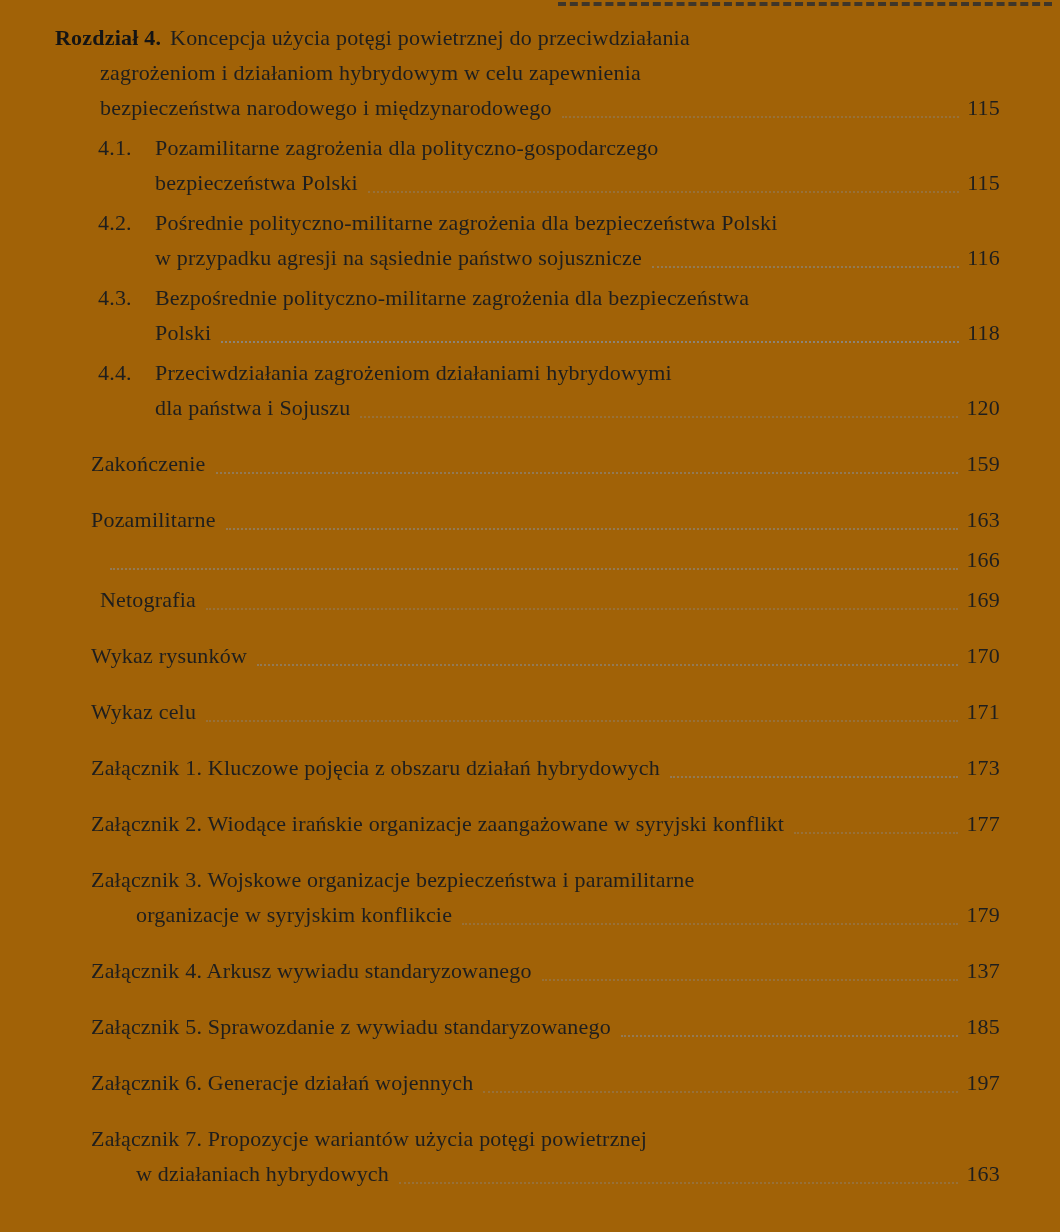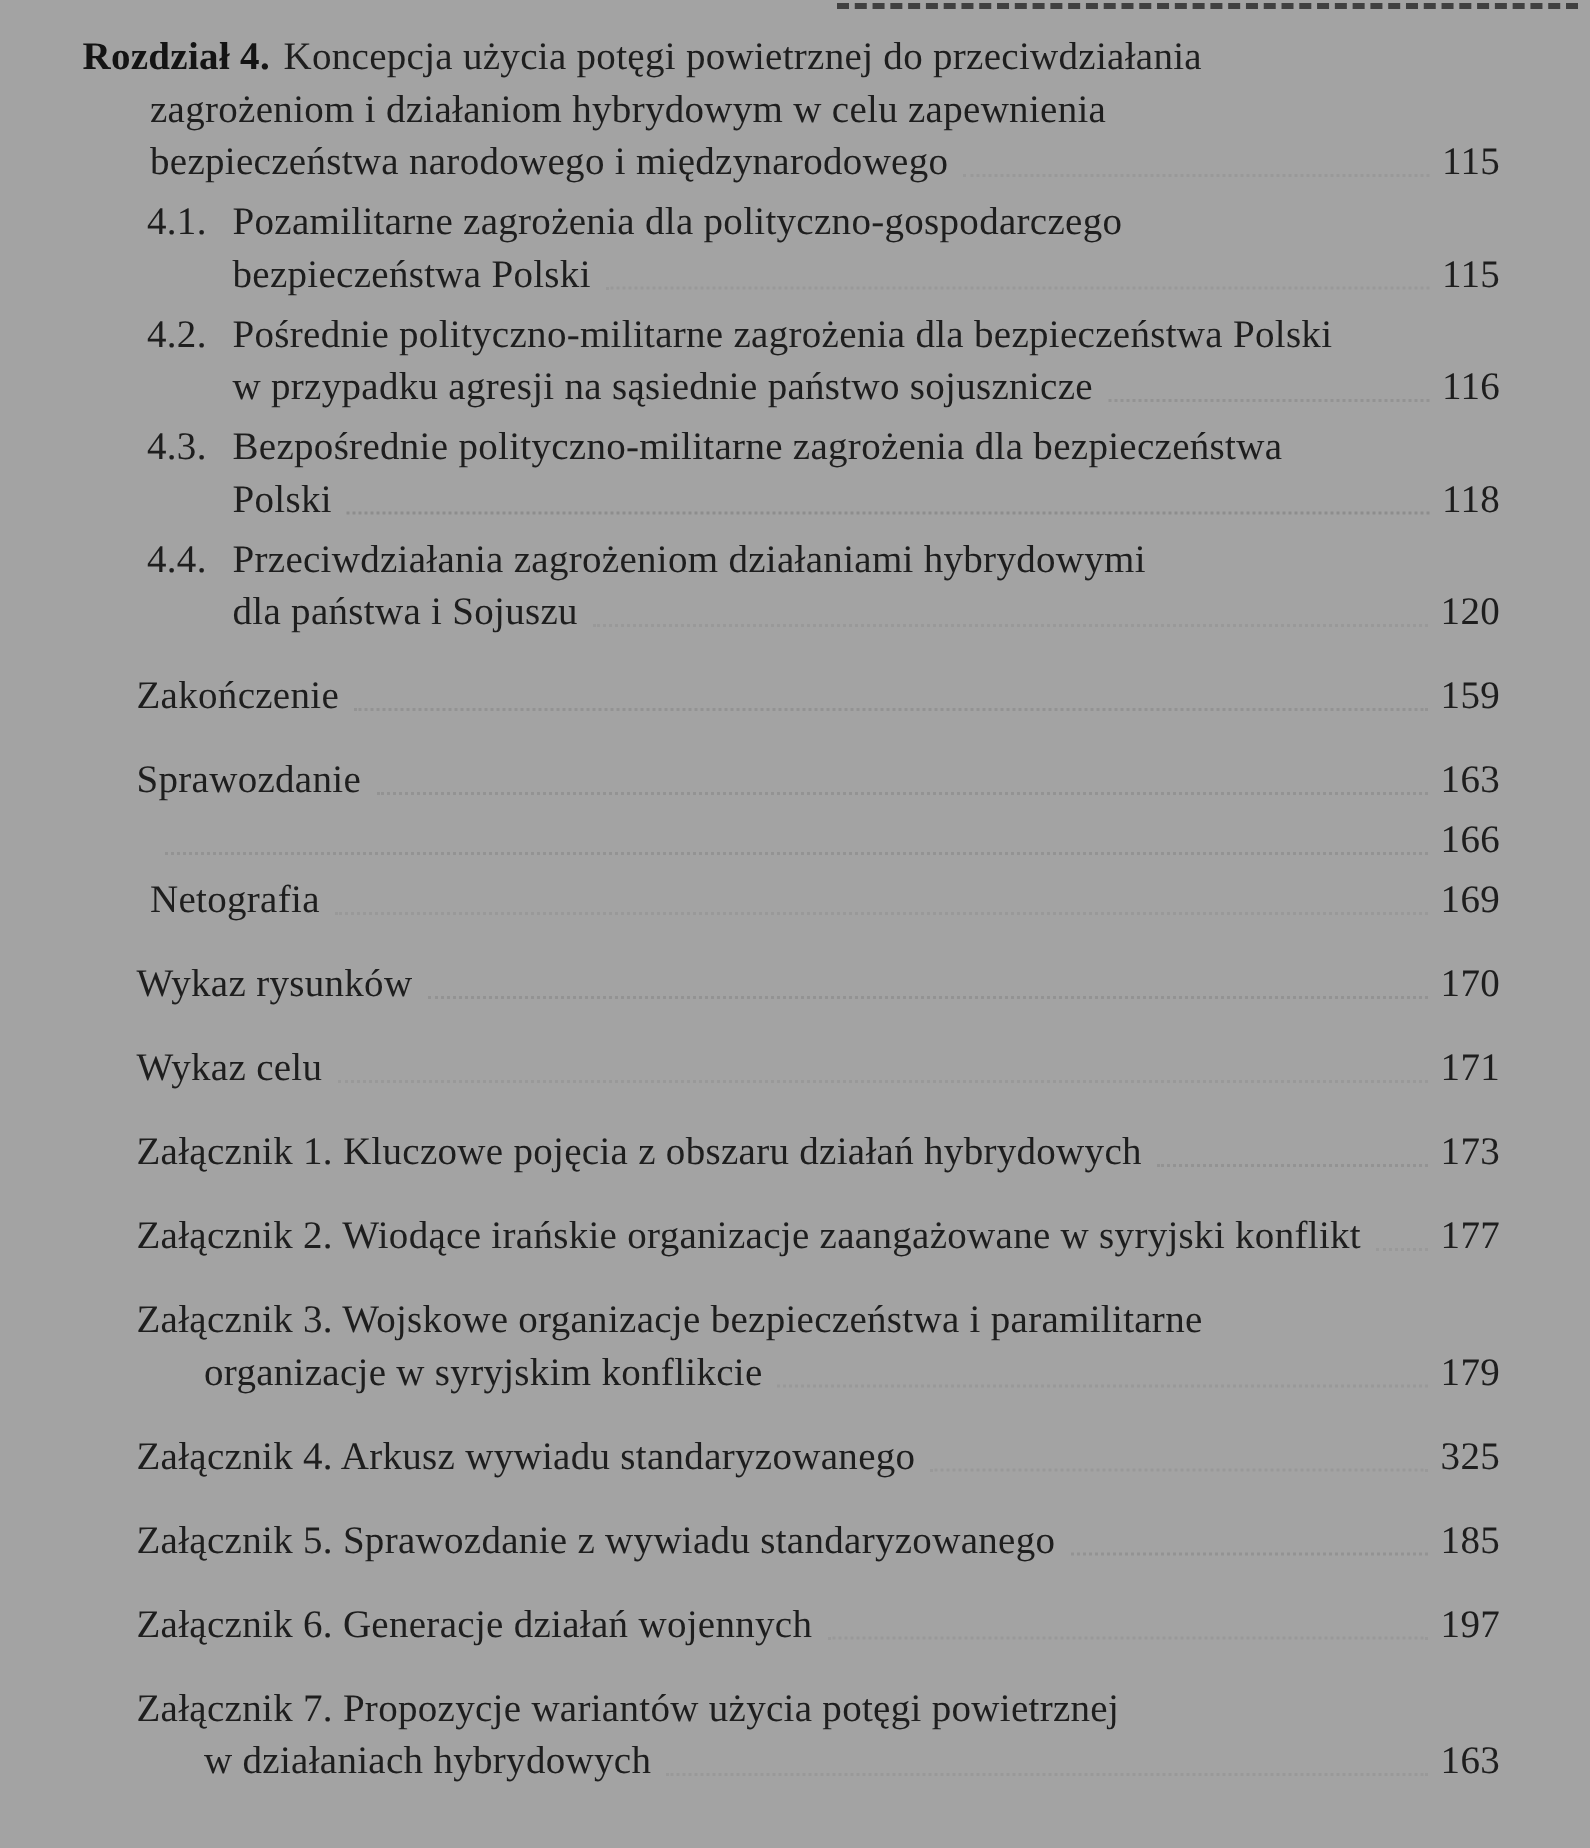--- a/index.html
+++ b/index.html
@@ -1,24 +1,24 @@
 <!DOCTYPE html>
 <html lang="pl"><head>
 <meta charset="utf-8">
 <title>Spis treści</title>
 <style>
   html, body { margin: 0; padding: 0; background: #ffffff; }
   .page {
     position: relative;
     width: 1060px;
     height: 1232px;
-    background: #a3a3a3;
+    background: #a16207;
     overflow: hidden;
     font-family: "Liberation Serif", "DejaVu Serif", serif;
-    font-size: 26px;
+    font-size: 22px;
     line-height: 35px;
     color: #1e1e1e;
     letter-spacing: 0.2px;
     box-sizing: border-box;
   }
   
   .torn-leader {
     position: absolute;
     top: 2px;
     left: 558px;
@@ -129,21 +129,21 @@
     <section class="entry gap-lg">
       <div class="line last">
         <span class="txt">Zakończenie</span>
         <span class="leader l-med"></span>
         <span class="pg">159</span>
       </div>
     </section>
 
     <section class="entry gap-lg">
       <div class="line last">
-        <span class="txt">Sprawozdanie</span>
+        <span class="txt">Pozamilitarne</span>
         <span class="leader l-med"></span>
         <span class="pg">163</span>
       </div>
     </section>
 
     <section class="entry">
       <div class="line last indent1">
         <span class="leader l-med"></span>
         <span class="pg">166</span>
       </div>
@@ -197,21 +197,21 @@
         <span class="txt">organizacje w syryjskim konflikcie</span>
         <span class="leader l-faint"></span>
         <span class="pg">179</span>
       </div>
     </section>
 
     <section class="entry gap-lg">
       <div class="line last">
         <span class="txt">Załącznik 4. Arkusz wywiadu standaryzowanego</span>
         <span class="leader l-faint"></span>
-        <span class="pg">325</span>
+        <span class="pg">137</span>
       </div>
     </section>
 
     <section class="entry gap-lg">
       <div class="line last">
         <span class="txt">Załącznik 5. Sprawozdanie z wywiadu standaryzowanego</span>
         <span class="leader l-med"></span>
         <span class="pg">185</span>
       </div>
     </section>

